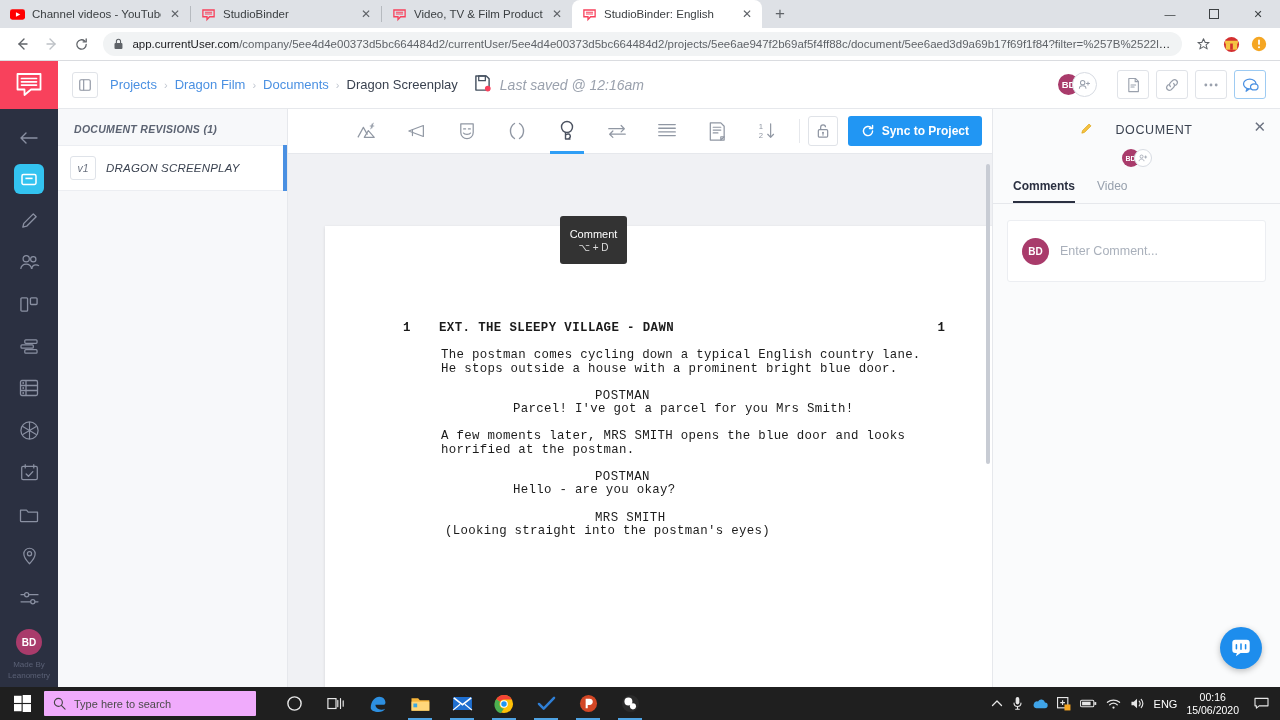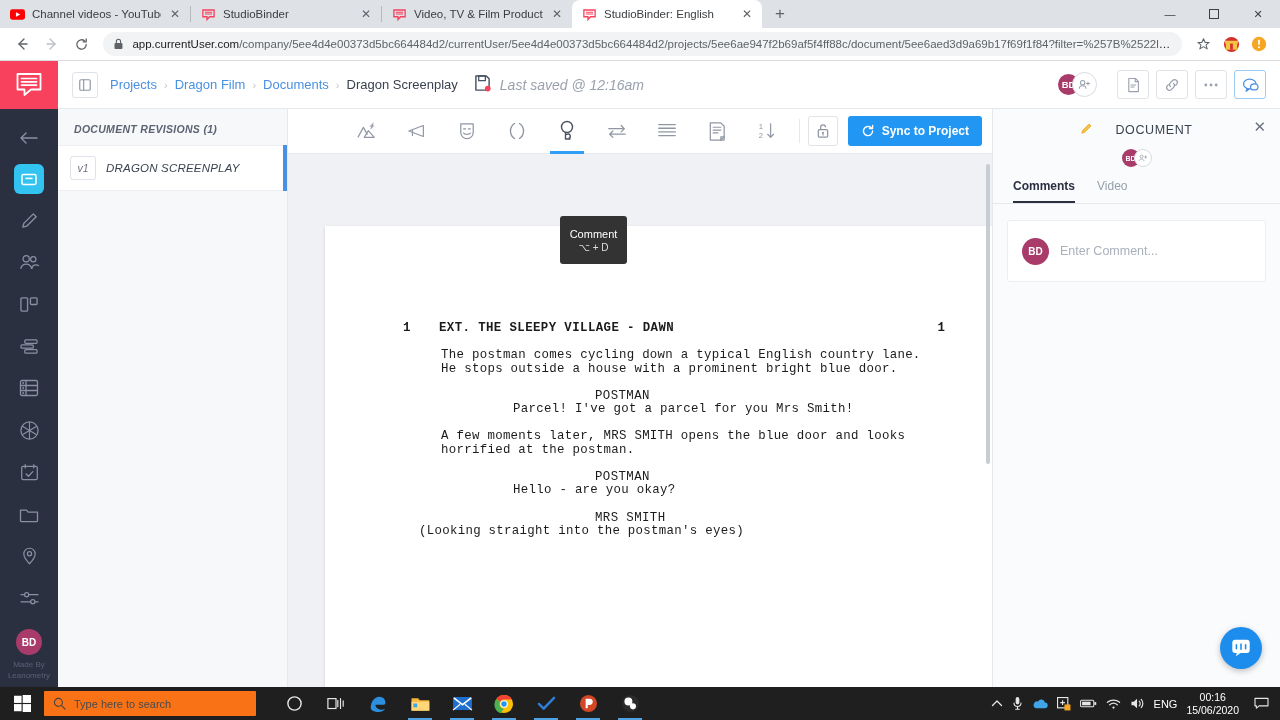--- a/index.html
+++ b/index.html
@@ -226,21 +226,21 @@
     font-family: "Liberation Mono", "DejaVu Sans Mono", monospace;
     font-size: 12.4px; line-height: 13.3px; color: #1b1b1b;
     padding: 96px 0 0 0; position: relative;
   }
   .scene-row { display: flex; padding: 0 40px 0 0; position: relative; }
   .scene-num-l { position: absolute; left: 78px; font-weight: bold; }
   .scene-num-r { position: absolute; right: 60px; font-weight: bold; }
   .slug { margin-left: 114px; font-weight: bold; letter-spacing: .4px; }
   .action { margin: 14px 0 0 116px; width: 480px; letter-spacing: .3px; }
   .character { margin: 14px 0 0 270px; letter-spacing: .4px; }
-  .parenthetical { margin: 0 0 0 94px; letter-spacing: .3px; }
+  .parenthetical { margin: 0 0 0 120px; letter-spacing: .3px; }
   .dialogue { margin: 0 0 0 188px; width: 350px; letter-spacing: .3px; }
   .dialogue.ind2 { margin-left: 188px; }
   .vscroll {
     position: absolute; right: 2px; top: 10px; width: 4px; height: 300px;
     background: #c8ccd4; border-radius: 2px;
   }
 
   
   .docpanel {
     position: absolute; left: 992px; top: 48px; width: 288px; height: 578px;
@@ -287,21 +287,21 @@
     box-shadow: 0 2px 6px rgba(0,0,0,.25);
   }
 
   
   .taskbar {
     position: absolute; left: 0; bottom: 0; width: 1280px; height: 33px;
     background: #1f1f1f; display: flex; align-items: center;
   }
   .start-btn { width: 44px; height: 33px; display: flex; align-items: center; justify-content: center; }
   .tb-search {
-    width: 212px; height: 25px; background: #f97316; border-radius: 1px;
+    width: 212px; height: 25px; background: #f0abfc; border-radius: 1px;
     display: flex; align-items: center; gap: 8px; padding: 0 9px;
     font-size: 11px; color: #4a4a4a;
   }
   .tb-apps { display: flex; align-items: center; gap: 2px; margin-left: 18px; }
   .tb-app {
     width: 40px; height: 33px; display: flex; align-items: center;
     justify-content: center; position: relative;
   }
   .tb-app.running::after {
     content: ''; position: absolute; left: 8px; right: 8px; bottom: 0;

